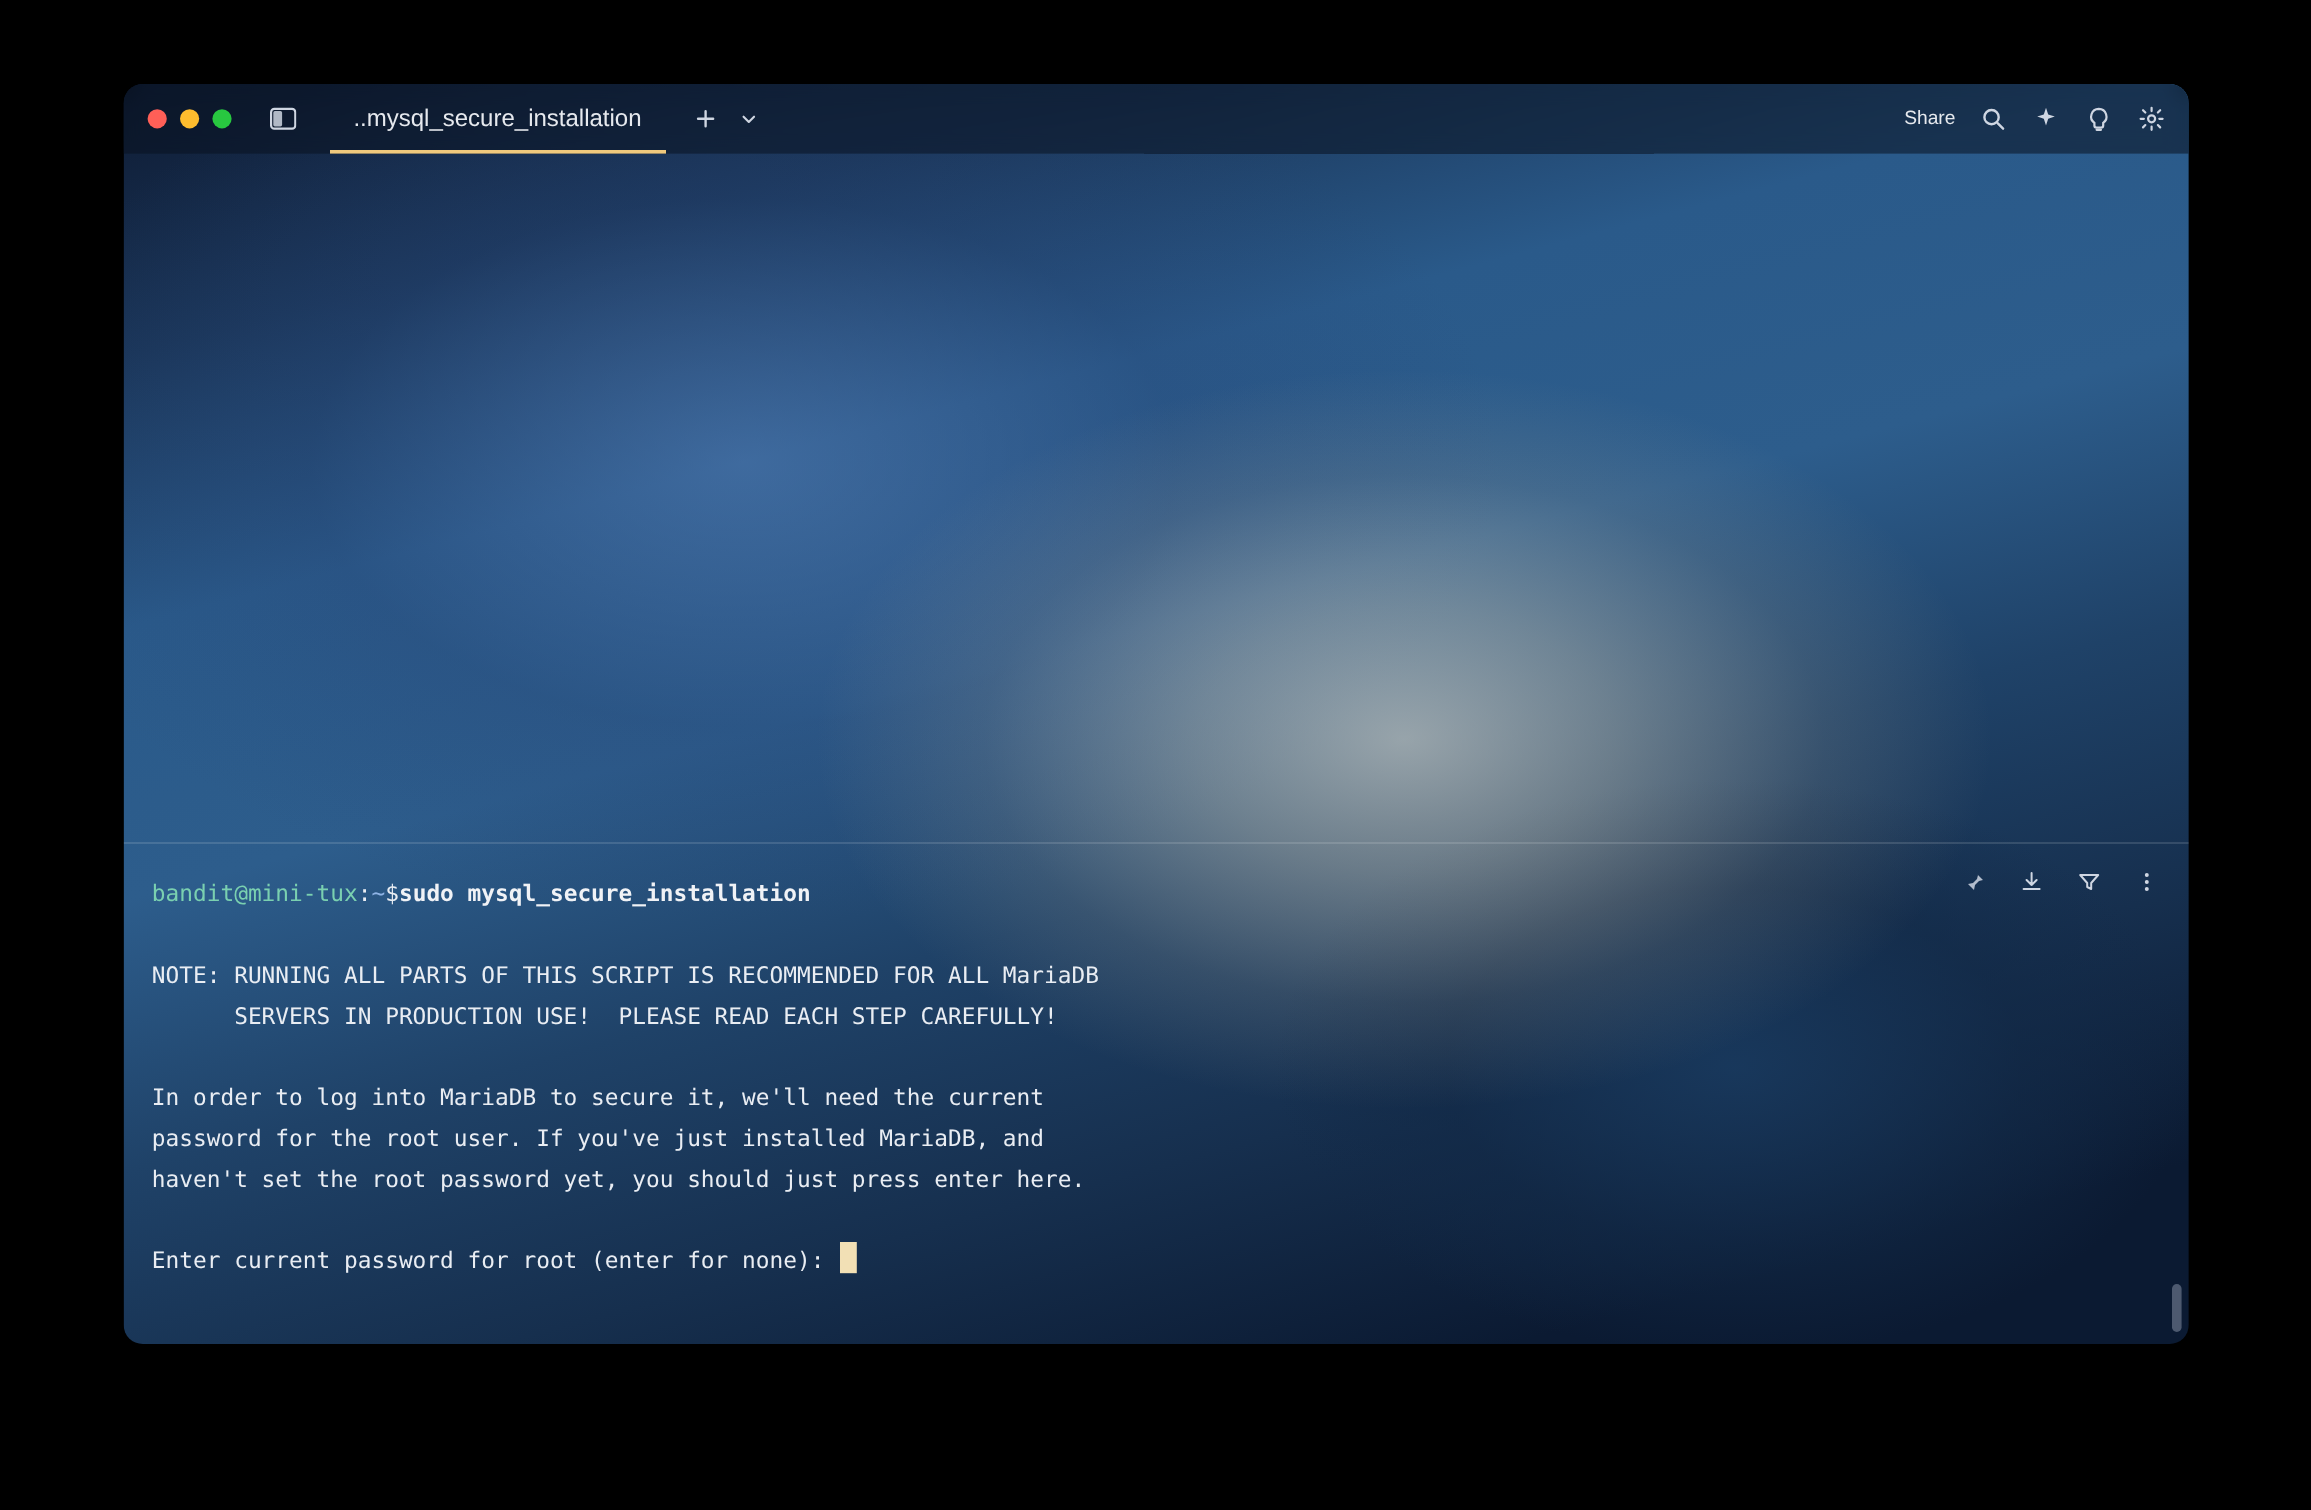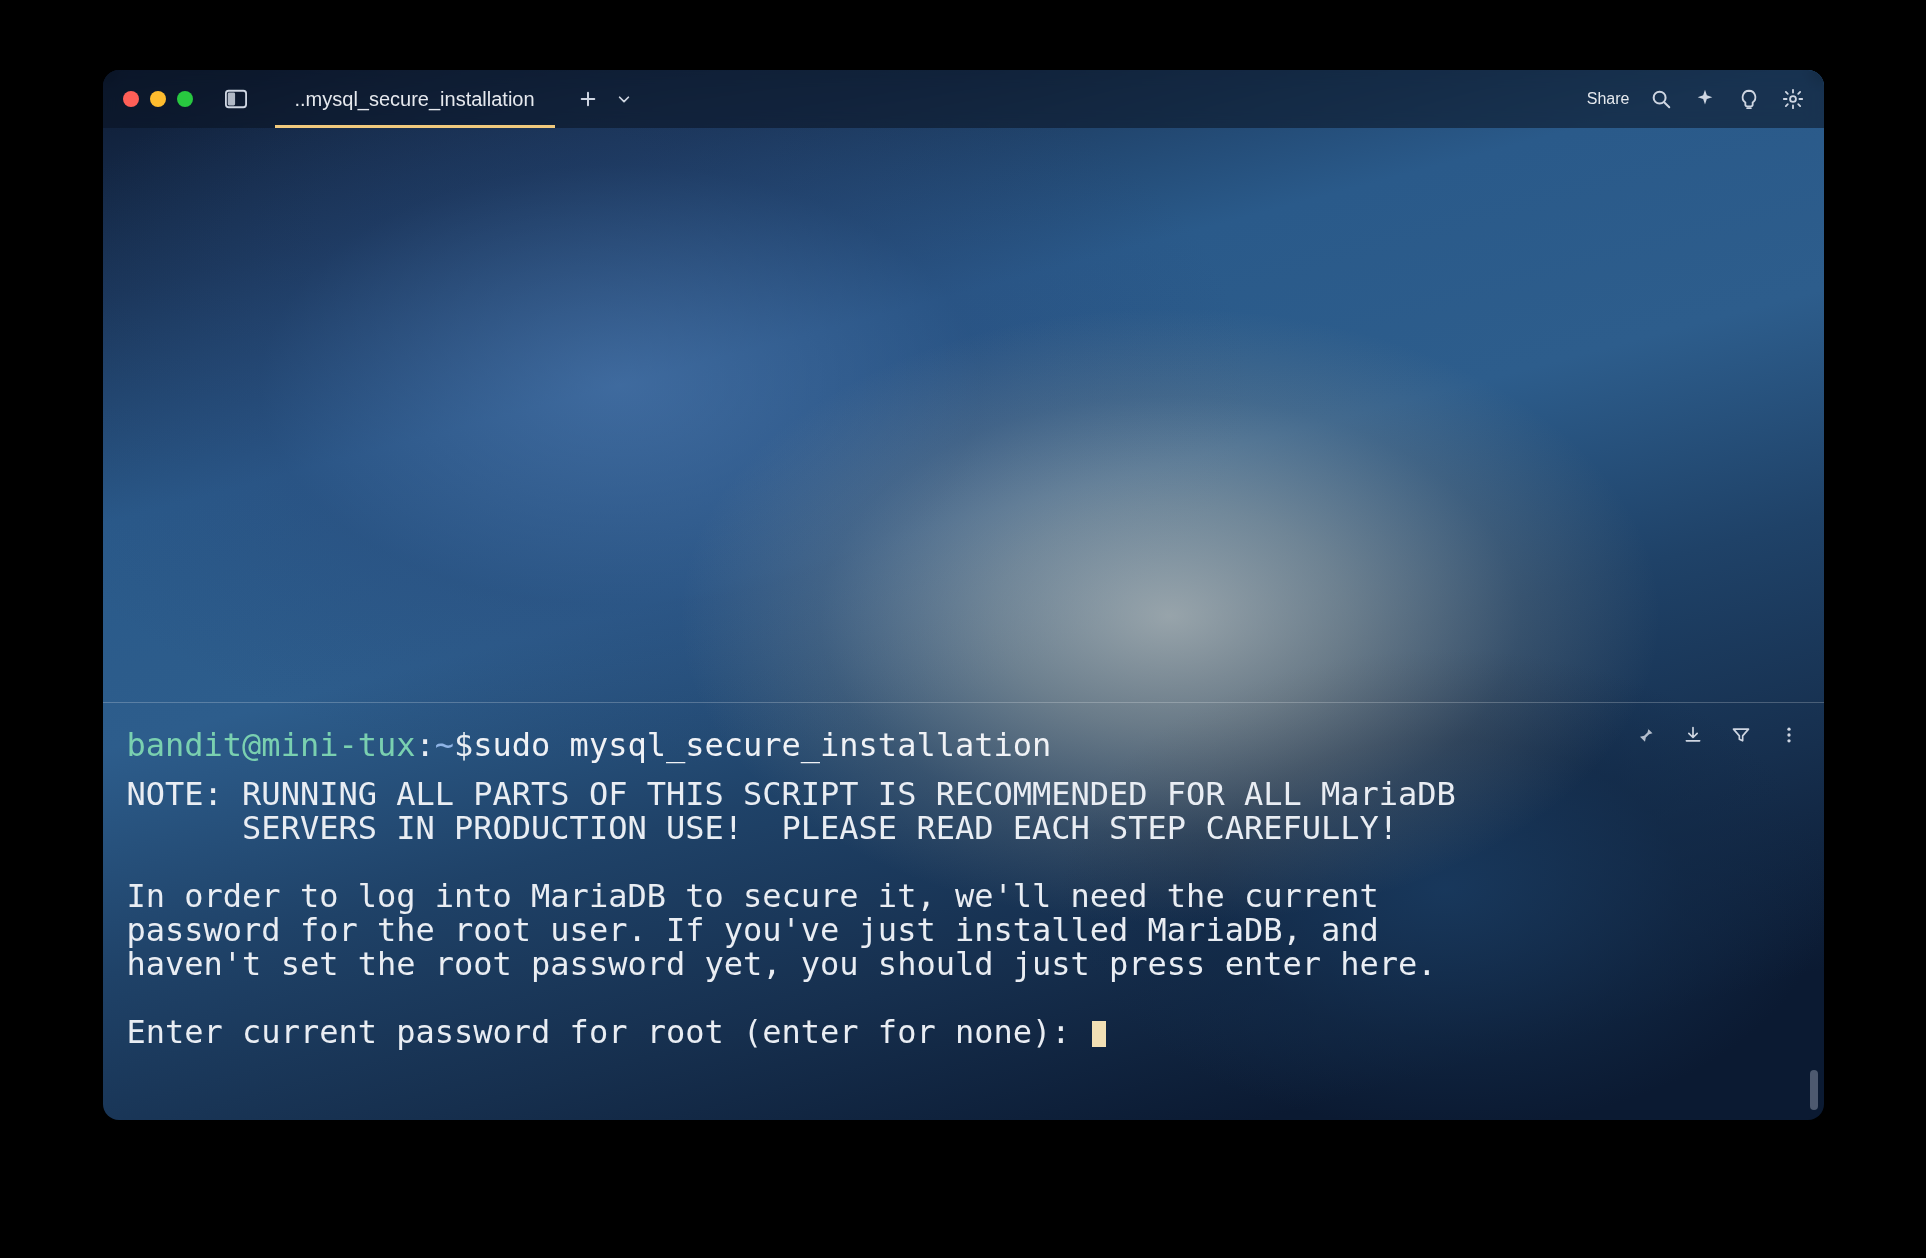--- a/index.html
+++ b/index.html
@@ -77,30 +77,30 @@
     position: absolute;
     top: 574px; left:0; right:0;
     height:1px;
     background: rgba(255,255,255,0.22);
   }
   .command-block {
     position: absolute;
     top: 600px; left: 0; right: 0;
     padding: 0 24px;
     font-family: "SF Mono","Menlo","Consolas",monospace;
-    font-size: 32px;
+    font-size: 19px;
     line-height: 34px;
     color: #e9edf3;
   }
   .prompt-line { display: flex; flex-wrap: wrap; }
   .prompt-user { color: #7ad0b0; }
   .prompt-sep { color: #e9edf3; }
   .prompt-path { color: #8fb4e6; }
-  .prompt-cmd { color: #f0f2f6; font-weight: 400; text-align: center; }
-  .output { margin-top: 15px; white-space: pre; color: #e9edf3; }
+  .prompt-cmd { color: #f0f2f6; font-weight: 700; text-align: center; }
+  .output { margin-top: 34px; white-space: pre; color: #e9edf3; }
   .cursor-block {
     display: inline-block;
     width: 14px; height: 26px;
     background: #f2e0b5;
     vertical-align: -4px;
     margin-left: 2px;
   }
   .block-toolbar {
     position: absolute;
     top: 596px; right: 24px;

